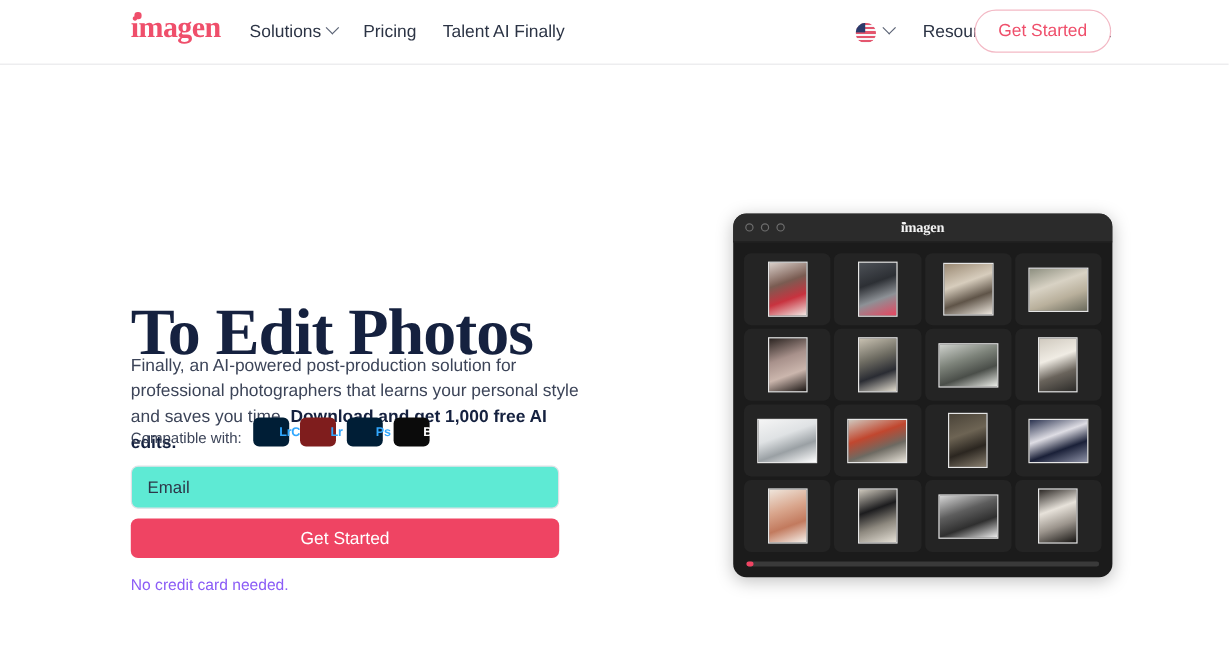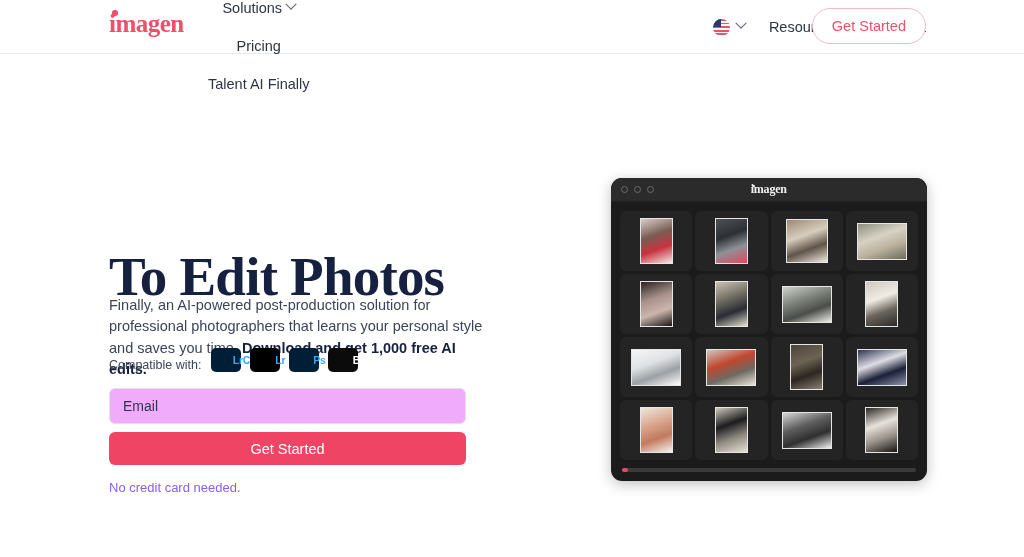--- a/index.html
+++ b/index.html
@@ -41,21 +41,20 @@
   }
   .nav-logo .word { position: relative; padding-left: 0; }
 
   .nav-left {
     position: absolute;
     left: 208px; top: 0;
     height: 54px;
     display: flex;
     align-items: center;
     gap: 22px;
-    flex-direction: column;
   }
   .nav-right {
     position: absolute;
     right: 98px; top: 0;
     height: 54px;
     display: flex;
     align-items: center;
     gap: 24px;
   }
   .nav-item {
@@ -160,35 +159,35 @@
     display: flex;
     align-items: center;
     justify-content: center;
     font-size: 10.5px;
     font-weight: bold;
     letter-spacing: -0.2px;
     flex: none;
     padding-left: 30px;
   }
   .badge.lrc { background: #001e36; color: #31a8ff; }
-  .badge.lr  { background: #000000; color: #31a8ff; }
+  .badge.lr  { background: #7f1d1d; color: #31a8ff; }
   .badge.ps  { background: #001e36; color: #31a8ff; }
   .badge.br  { background: #0b0b0b; color: #ffffff; }
 
   .email-input {
     position: absolute;
     left: 109px; top: 334px;
     width: 357px; height: 36px;
     border: 1px solid #dfe1e6;
     border-radius: 6px;
     padding: 0 13px;
     font-size: 14px;
     color: #15213f;
     font-family: "Liberation Sans", sans-serif;
-    background: #f0abfc;
+    background: #5eead4;
     outline: none;
   }
   .email-input::placeholder { color: #2d3648; opacity: 1; }
 
   .btn-primary {
     position: absolute;
     left: 109px; top: 378px;
     width: 357px; height: 33px;
     border: none;
     border-radius: 6px;

